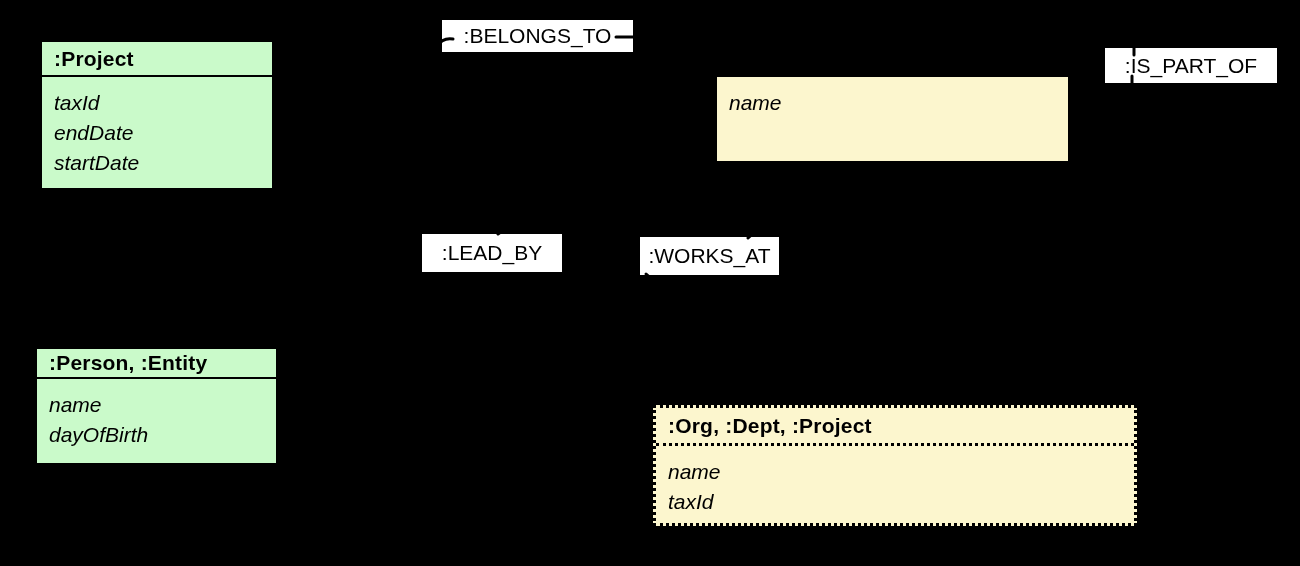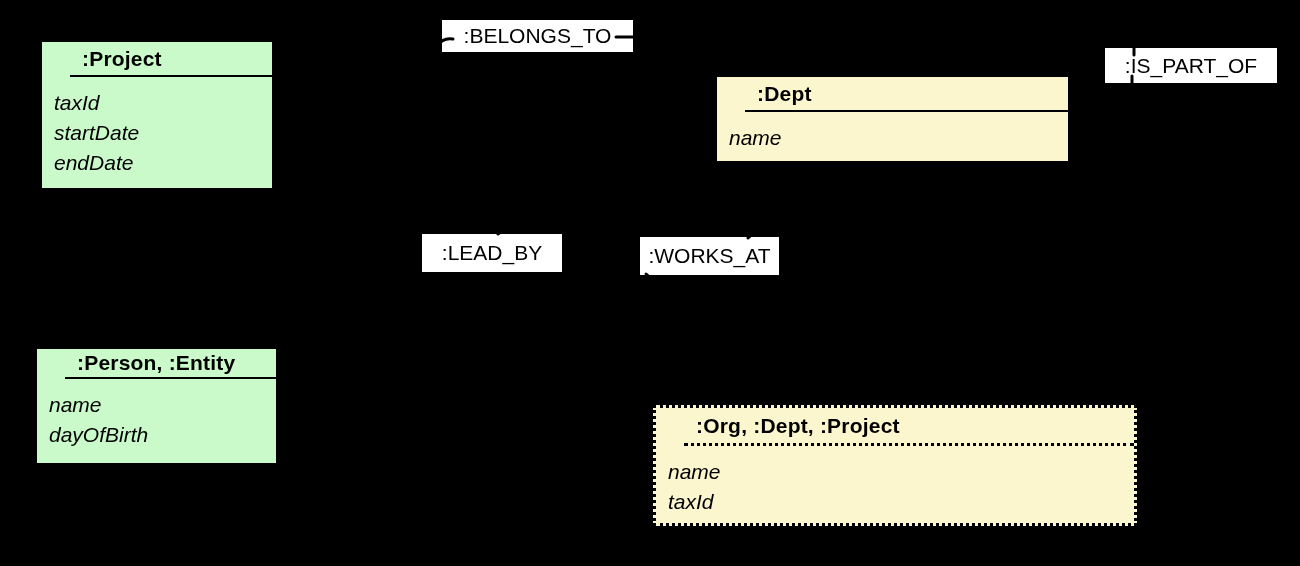--- a/index.html
+++ b/index.html
@@ -20,21 +20,20 @@
   .node.yellow{background:#FCF6CE;}
   .node.solid{border:2px solid #000;}
   .node.dotted{border:3px dotted #000;}
   .node-title{
     box-sizing:border-box;
     display:flex;align-items:center;
     padding-left:12px;
     font-weight:bold;
     font-size:21px;
     letter-spacing:0.2px;
-    margin-left:28px;
   }
   .node.solid .node-title{border-bottom:2px solid #000;}
   .node.dotted .node-title{border-bottom:3px dotted #000;}
   .node-attrs{
     box-sizing:border-box;
     padding:11px 0 0 12px;
     font-style:italic;
     font-size:21px;
     line-height:30px;
   }
@@ -69,27 +68,26 @@
 </style>
 </head>
 <body>
 
 <div class="canvas">
 
   <div class="node green solid" id="node-project">
     <div class="node-title">:Project</div>
     <div class="node-attrs">
       <div>taxId</div>
+      <div>endDate</div>
       <div>startDate</div>
-      <div>endDate</div>
     </div>
   </div>
 
   <div class="node yellow solid" id="node-dept">
-    <div class="node-title">:Dept</div>
     <div class="node-attrs">
       <div>name</div>
     </div>
   </div>
 
   <div class="node green solid" id="node-person">
     <div class="node-title">:Person, :Entity</div>
     <div class="node-attrs">
       <div>name</div>
       <div>dayOfBirth</div>

